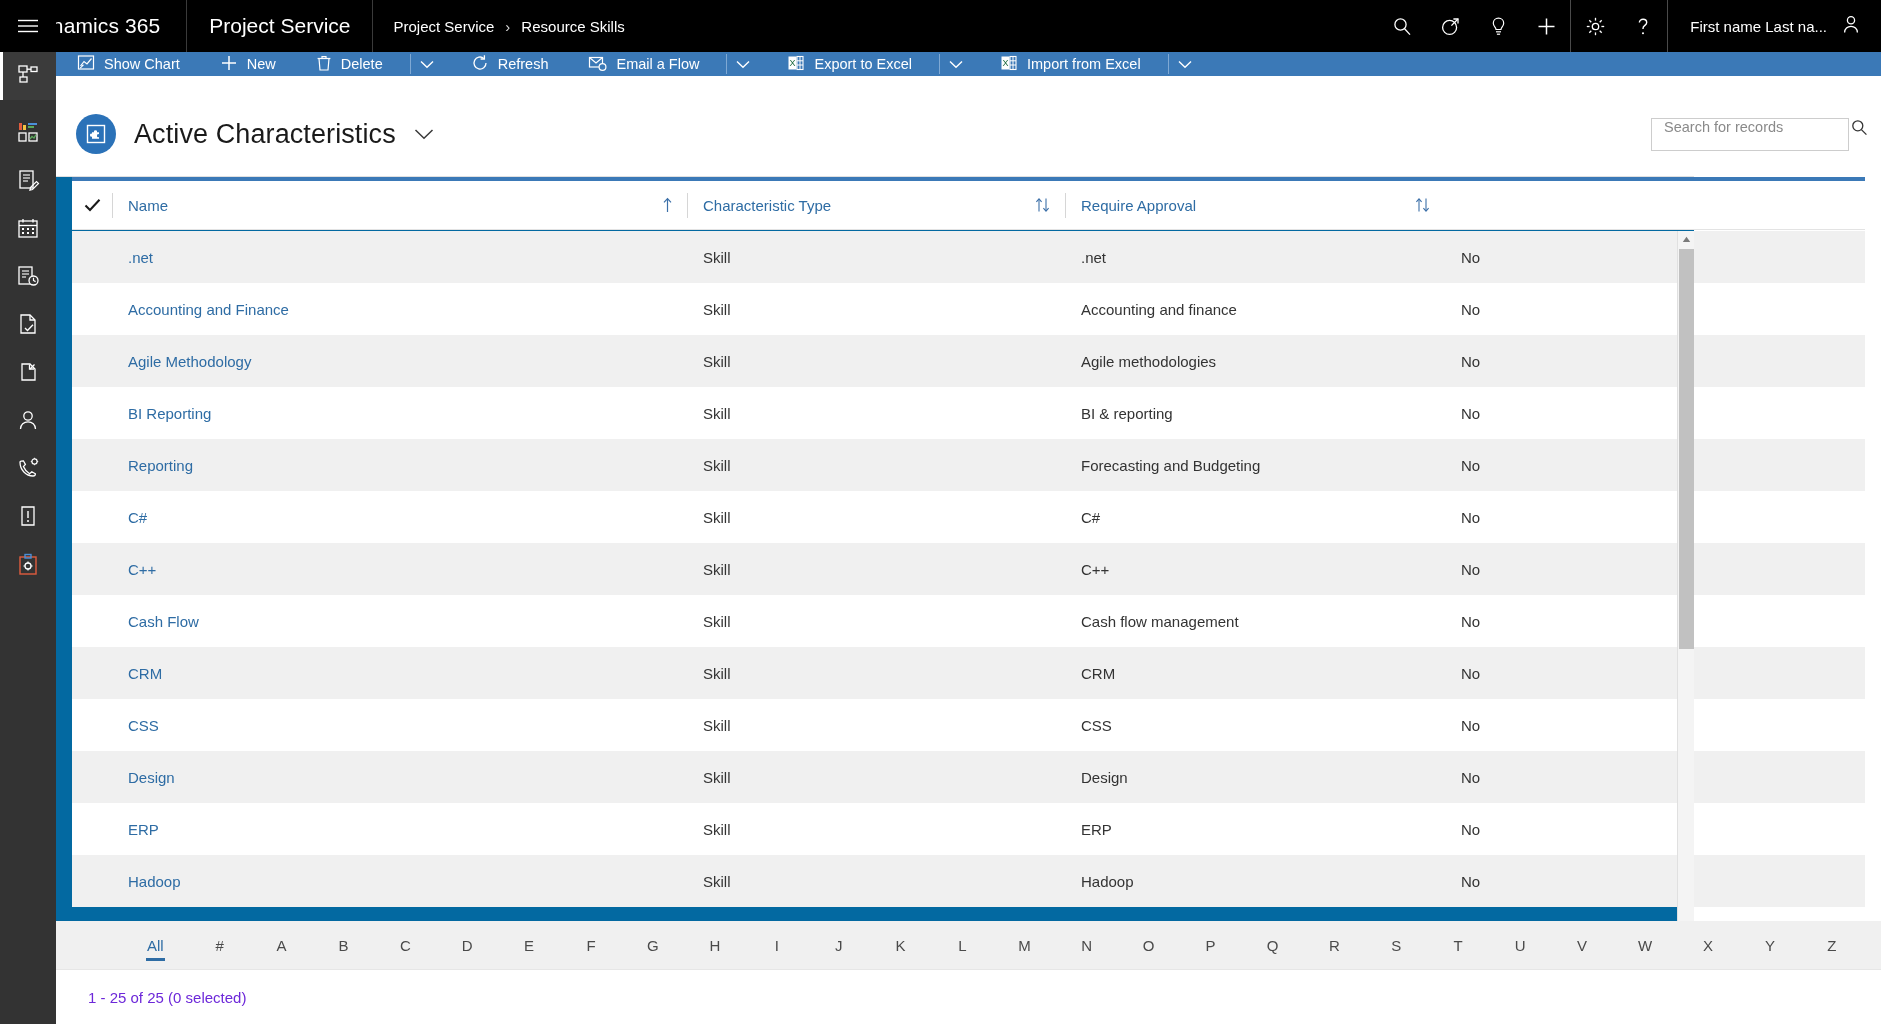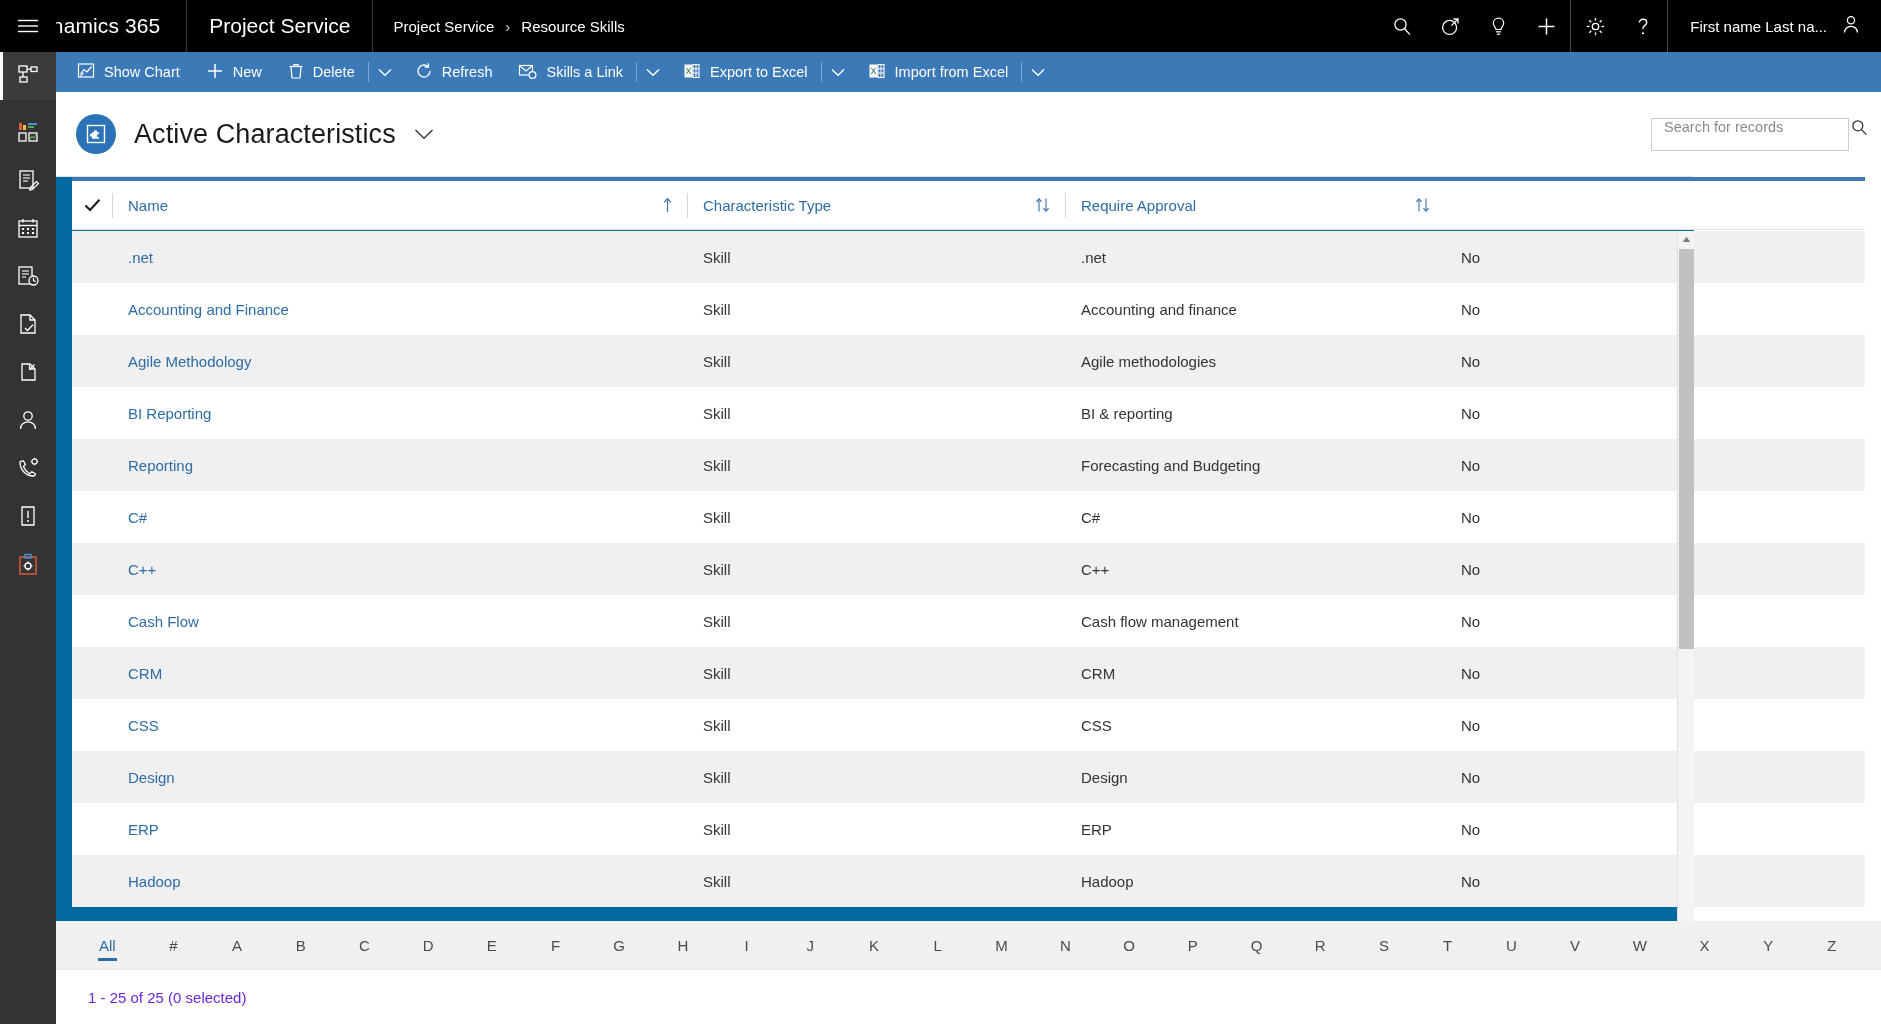--- a/index.html
+++ b/index.html
@@ -79,25 +79,26 @@
   .rail-item.active { background: #3b3b3b; }
   .rail-item.active::before {
     content: ""; position: absolute; left: 0; top: 0;
     width: 3px; height: 48px; background: #ffffff;
   }
   .rail-spacer { height: 10px; }
 
   
   .cmdbar {
     position: absolute; top: 52px; left: 56px;
-    width: 1825px; height: 40px;
+    width: 1825px; height: 24px;
     background: #3b79b7;
     display: flex; align-items: center;
     color: #ffffff;
     padding-left: 8px;
+    gap: 14px;
   }
   .cmd {
     display: flex; align-items: center; gap: 9px;
     height: 40px; padding: 0 13px;
     font-size: 14.5px; color: #ffffff; cursor: pointer;
     white-space: nowrap;
   }
   .cmd-caret {
     display: flex; align-items: center; justify-content: center;
     height: 40px; width: 34px; cursor: pointer;
@@ -240,20 +241,21 @@
     position: absolute; top: 921px; left: 56px;
     width: 1825px; height: 48px;
     background: #f0f0f0;
     display: flex; align-items: center;
     padding: 0 40px 0 40px;
   }
   .alpha-inner {
     display: flex; align-items: center;
     justify-content: space-between;
     width: 1760px;
+    margin-left: 48px;
   }
   .alpha {
     position: relative;
     font-size: 15px; color: #4a4a4a;
     cursor: pointer; padding: 0 3px;
     min-width: 18px; text-align: center;
   }
   .alpha.selected { color: #2e6ca4; }
   .alpha.selected::after {
     content: ""; position: absolute;
@@ -550,21 +552,21 @@
   </div>
 
   <div class="cmd">
     <span>
       <svg width="19" height="18" viewBox="0 0 19 18">
           <rect x="1.5" y="3.5" width="13" height="9.5" fill="none" stroke="#fff" stroke-width="1.2"></rect>
           <polyline points="1.5,3.5 8,9 14.5,3.5" fill="none" stroke="#fff" stroke-width="1.2"></polyline>
           <circle cx="14.5" cy="13" r="3.4" fill="#3b79b7" stroke="#fff" stroke-width="1.2"></circle>
         </svg>
     </span>
-    <span>Skills a Link</span>
+    <span>Email a Flow</span>
   </div>
   <div class="cmd-caret">
     <svg width="14" height="9" viewBox="0 0 14 9">
         <polyline points="1,1.5 7,7.2 13,1.5" fill="none" stroke="#fff" stroke-width="1.4"></polyline>
       </svg>
   </div>
 
   <div class="cmd">
     <span>
       <svg width="18" height="18" viewBox="0 0 18 18">

